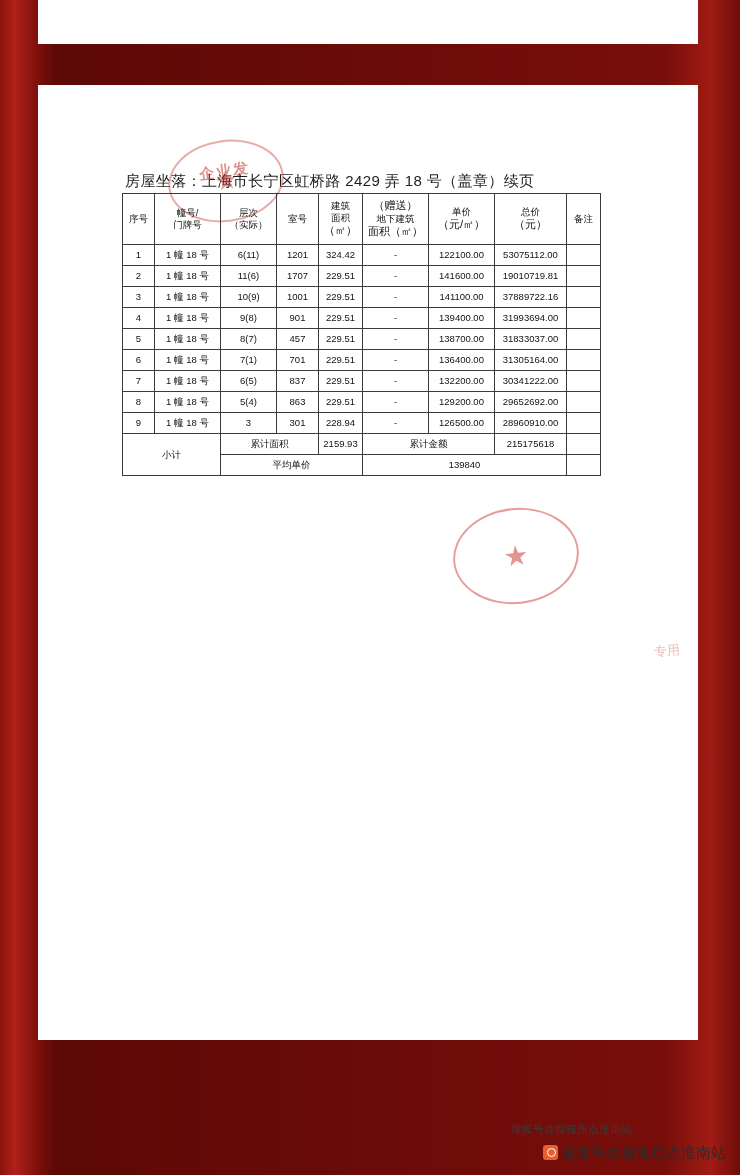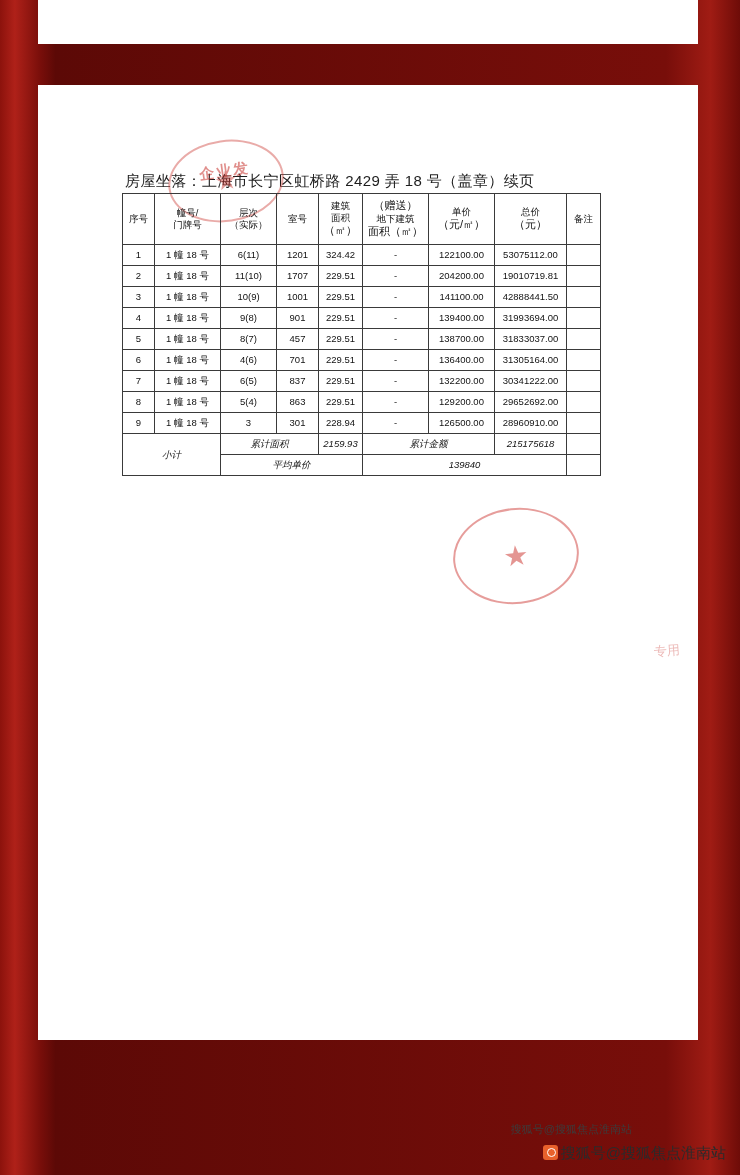--- a/index.html
+++ b/index.html
@@ -109,21 +109,20 @@
     display: block;
   }
   td.dash {
     color: #222;
   }
   .sum-label {
     height: 44px;
   }
   .sum-row td {
     height: 22px;
-    font-style: italic;
   }
   .num-cell {
     font-family: "Liberation Sans", sans-serif;
   }
 
   
   .seal {
     position: absolute;
     border-radius: 50%;
     pointer-events: none;
@@ -304,37 +303,37 @@
         <td>1201</td>
         <td class="num-cell">324.42</td>
         <td class="dash">-</td>
         <td class="num-cell">122100.00</td>
         <td class="num-cell">53075112.00</td>
         <td></td>
       </tr>
       <tr>
         <td>2</td>
         <td>1 幢 18 号</td>
-        <td>11(10)</td>
+        <td>11(6)</td>
         <td>1707</td>
         <td class="num-cell">229.51</td>
         <td class="dash">-</td>
-        <td class="num-cell">204200.00</td>
+        <td class="num-cell">141600.00</td>
         <td class="num-cell">19010719.81</td>
         <td></td>
       </tr>
       <tr>
         <td>3</td>
         <td>1 幢 18 号</td>
         <td>10(9)</td>
         <td>1001</td>
         <td class="num-cell">229.51</td>
         <td class="dash">-</td>
         <td class="num-cell">141100.00</td>
-        <td class="num-cell">42888441.50</td>
+        <td class="num-cell">37889722.16</td>
         <td></td>
       </tr>
       <tr>
         <td>4</td>
         <td>1 幢 18 号</td>
         <td>9(8)</td>
         <td>901</td>
         <td class="num-cell">229.51</td>
         <td class="dash">-</td>
         <td class="num-cell">139400.00</td>
@@ -348,21 +347,21 @@
         <td>457</td>
         <td class="num-cell">229.51</td>
         <td class="dash">-</td>
         <td class="num-cell">138700.00</td>
         <td class="num-cell">31833037.00</td>
         <td></td>
       </tr>
       <tr>
         <td>6</td>
         <td>1 幢 18 号</td>
-        <td>4(6)</td>
+        <td>7(1)</td>
         <td>701</td>
         <td class="num-cell">229.51</td>
         <td class="dash">-</td>
         <td class="num-cell">136400.00</td>
         <td class="num-cell">31305164.00</td>
         <td></td>
       </tr>
       <tr>
         <td>7</td>
         <td>1 幢 18 号</td>

